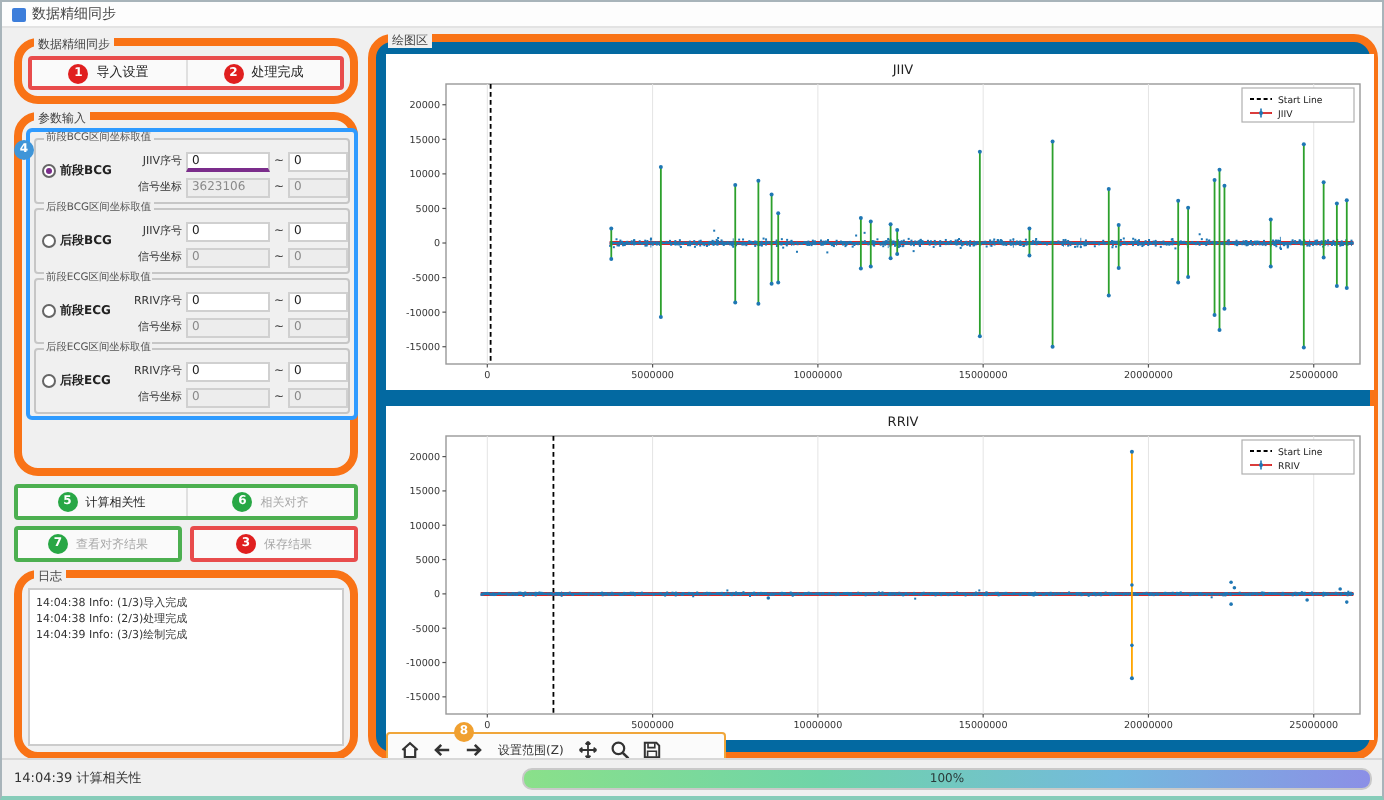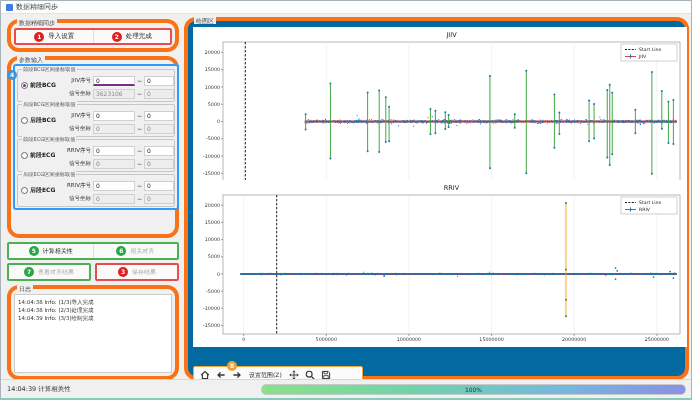--- a/index.html
+++ b/index.html
@@ -71,21 +71,21 @@
 
   #gb-log { left:6px; top:284px; width:172px; height:95px; }
   .logbox { position:absolute; left:3px; top:5px; right:3px; bottom:3px; background:#ffffff;
             border:1px solid #cccccc; padding:3px 3px; overflow:hidden; }
   .log-entry { font-size:5.5px; line-height:8px; color:#333; white-space:nowrap; }
 
   
   #gb-plot { left:183px; top:16px; width:505px; height:363px; background:#0369a1; }
   .fig { position:absolute; left:5px; width:494px; background:#ffffff; }
   #fig0 { top:6px;  height:168px; }
-  #fig1 { top:159px; height:167px; }
+  #fig1 { top:182px; height:167px; }
   .fig svg { display:block; }
   .fig text { font-family:"DejaVu Sans", sans-serif; }
 
   .toolbar { position:absolute; left:5px; top:345px; height:18px; width:170px;
              border:1.5px solid #f0a63a; border-radius:2px; background:#fbfbfb;
              display:flex; align-items:center; gap:4px; padding:0 5px; }
   .tb-btn { width:12px; height:12px; display:flex; align-items:center; justify-content:center;
             background:transparent; border:none; padding:0; cursor:pointer; }
   .range-btn { font-size:6px; color:#333; background:transparent; border:none; padding:0 2px;
                cursor:pointer; white-space:nowrap; font-family:inherit; }

